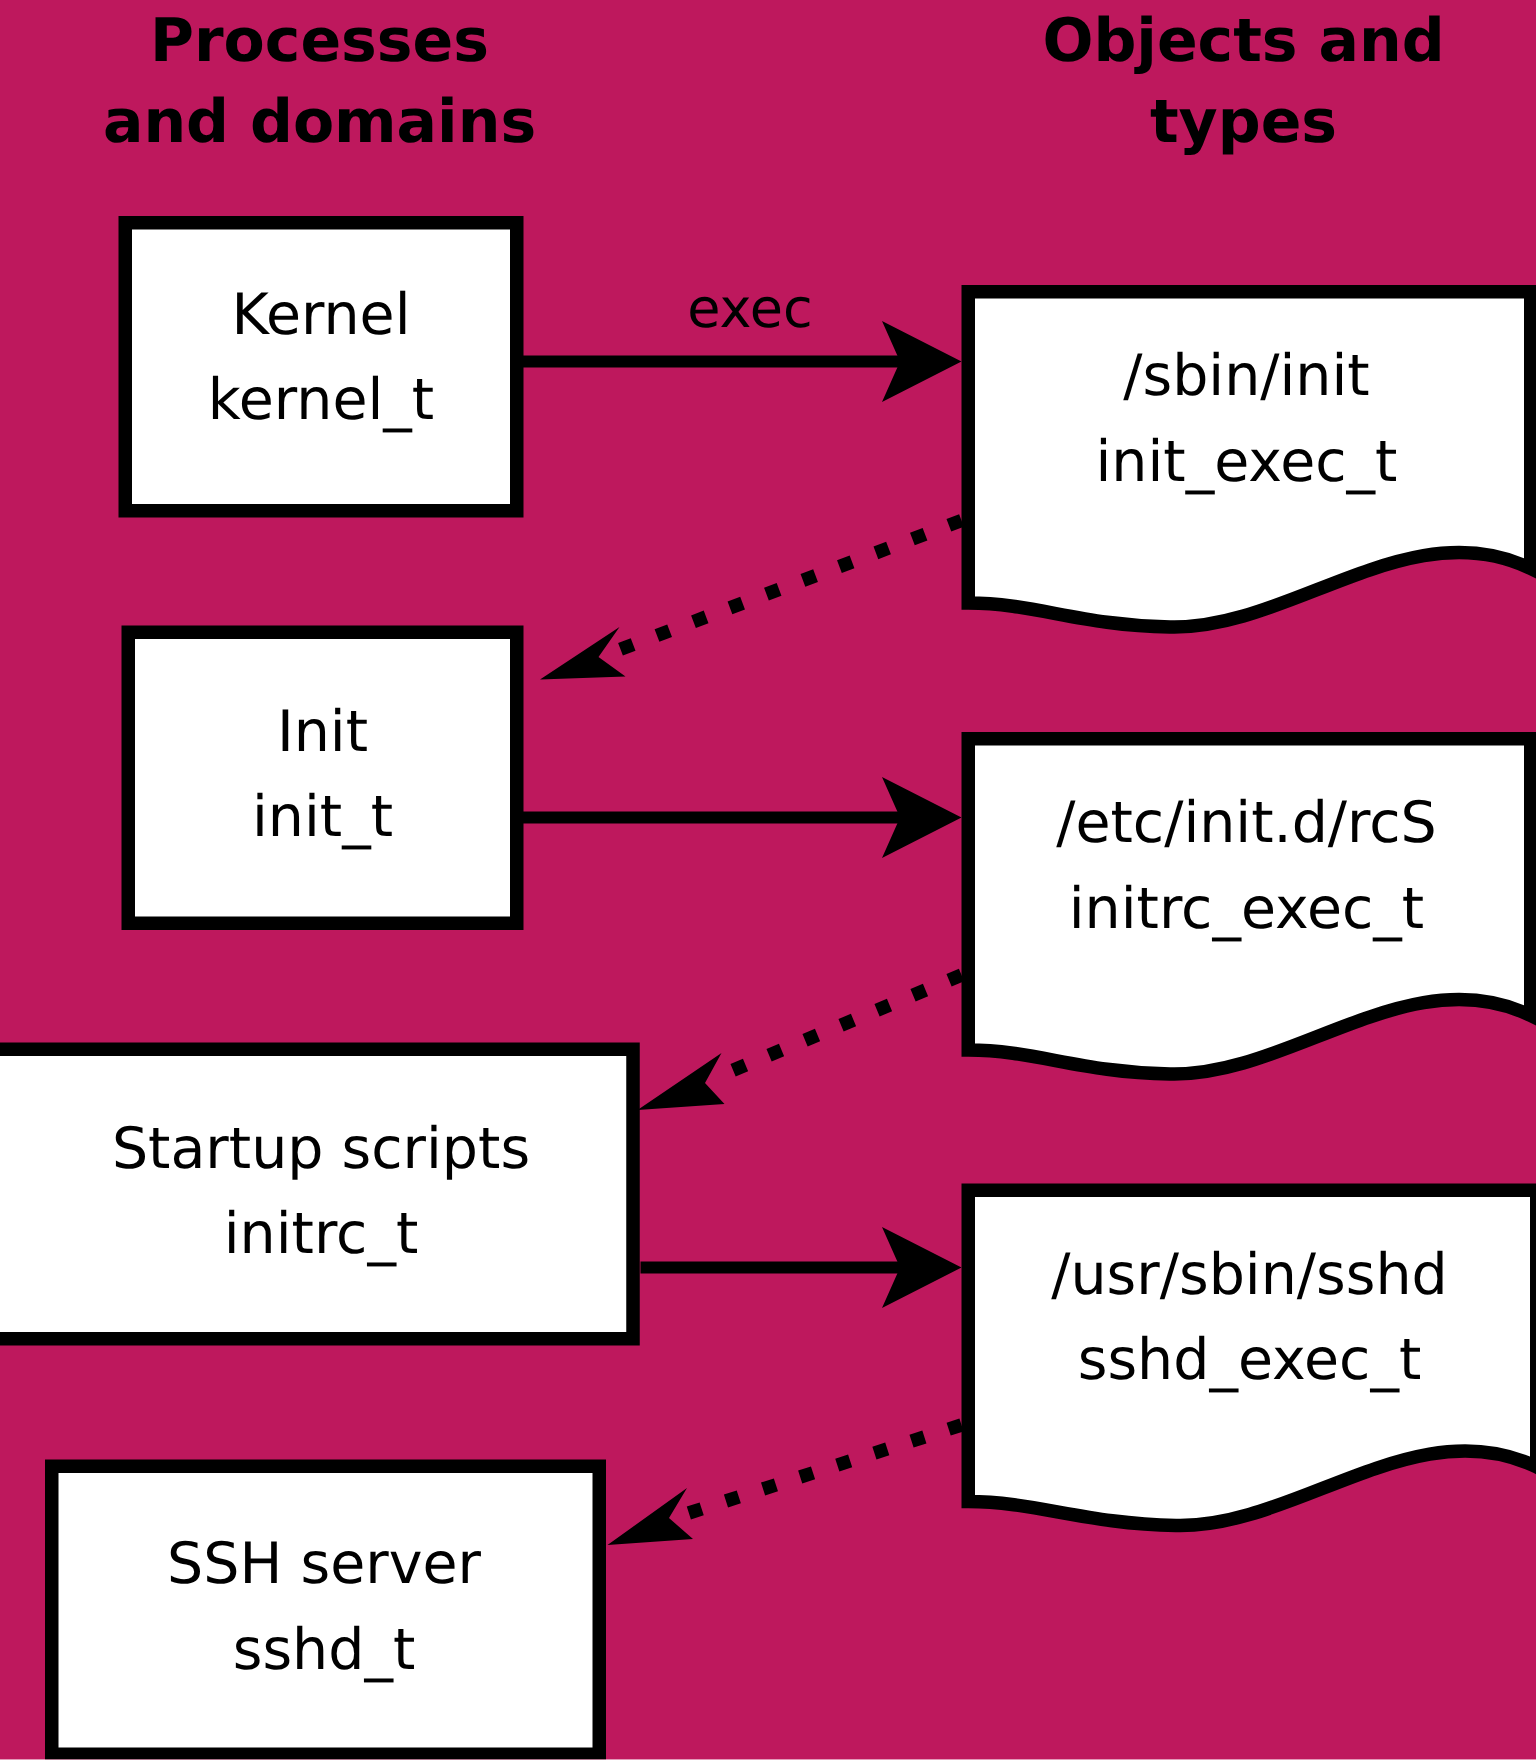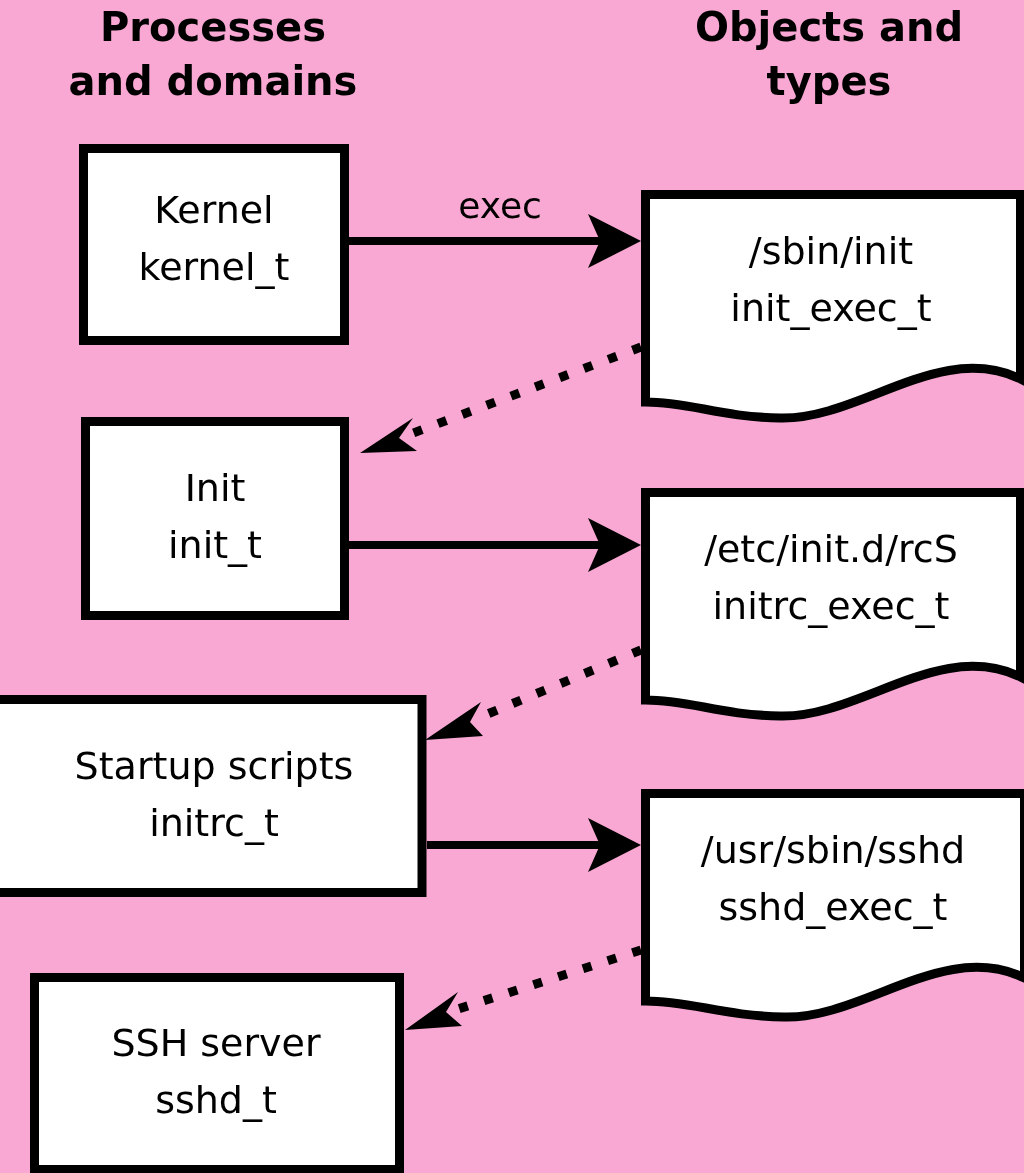--- a/index.html
+++ b/index.html
@@ -10,21 +10,21 @@
   body {
     width: 1024px;
     height: 1173px;
     font-family: "DejaVu Sans", sans-serif;
     overflow: hidden;
   }
   #diagram-root {
     position: relative;
     width: 1024px;
     height: 1173px;
-    background: #f9a8d4;
+    background: #be185d;
   }
   svg.diagram {
     display: block;
     width: 1024px;
     height: 1173px;
   }
   .col-header {
     font-family: "DejaVu Sans", sans-serif;
     font-weight: bold;
     font-size: 40px;

